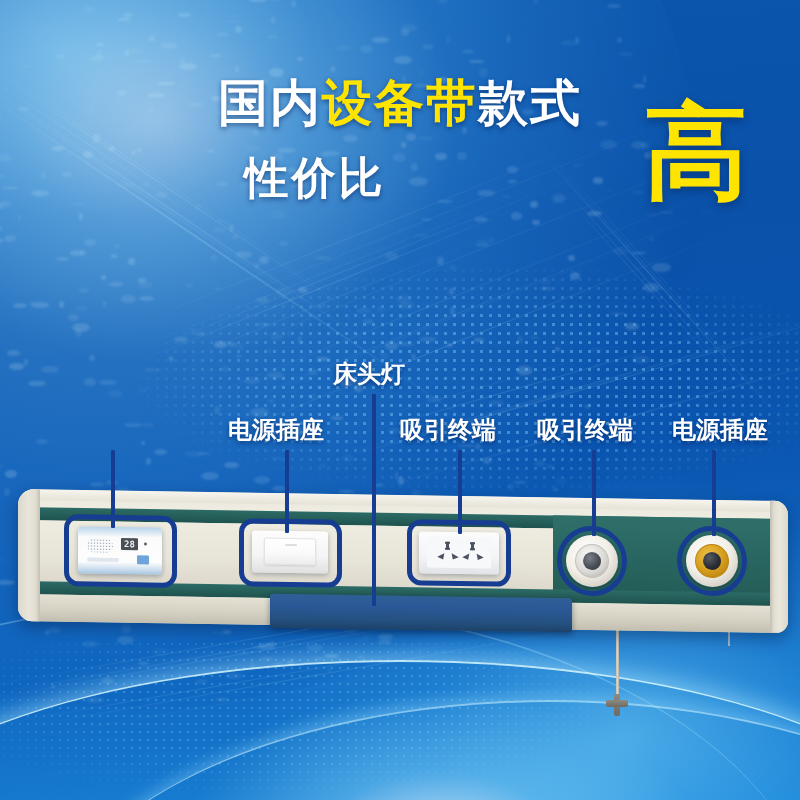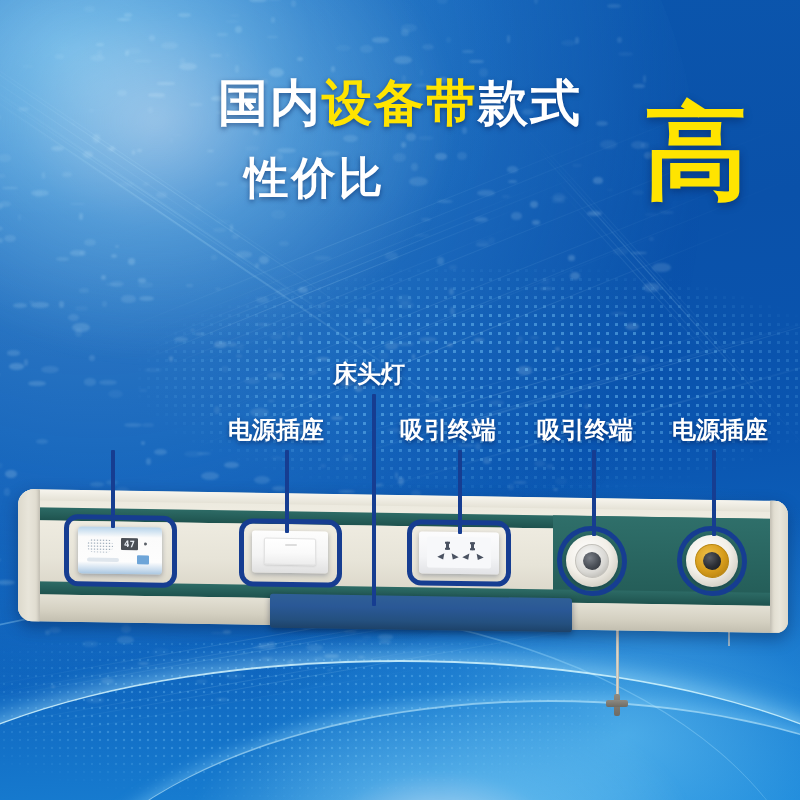--- a/index.html
+++ b/index.html
@@ -800,21 +800,21 @@
       <div class="stripe stripe-bot"></div>
       <div class="panel-bottom"></div>
       <div class="cap-left"></div>
       <div class="cap-right"></div>
     </div>
   </div>
   <div class="navy-bar"></div>
 
   <div class="intercom">
     <div class="ic-grille"></div>
-    <div class="ic-display">47</div>
+    <div class="ic-display">28</div>
     <div class="ic-led"></div>
     <div class="ic-slot"></div>
     <div class="ic-btn"></div>
   </div>
 
   <div class="switch">
     <div class="switch-rocker">
       <div class="switch-mark"></div>
     </div>
   </div>

